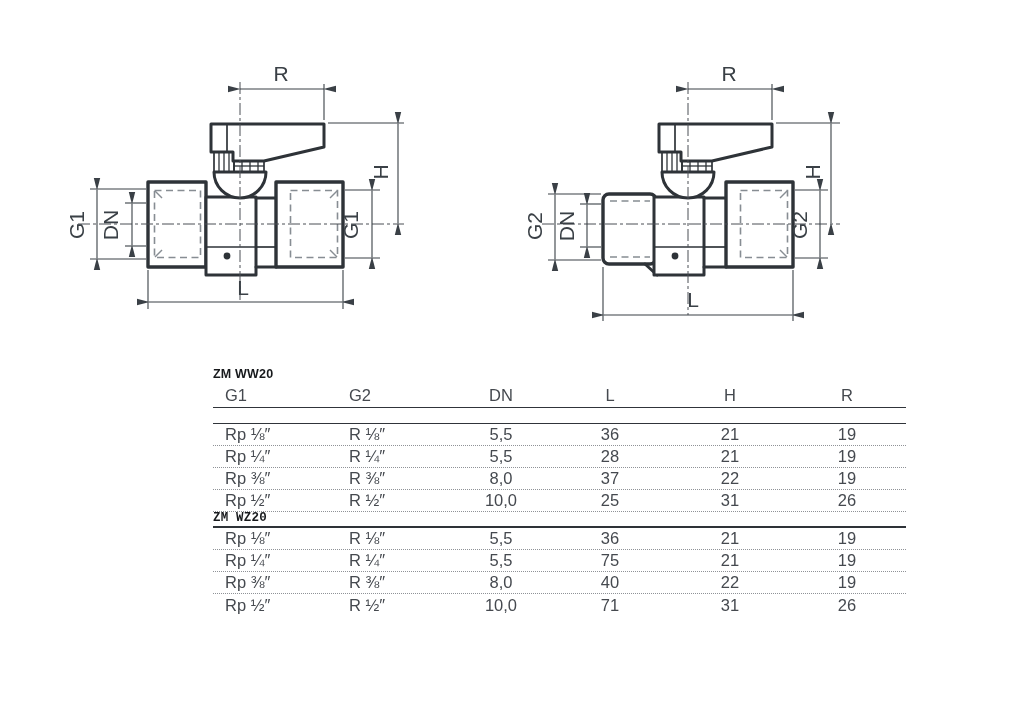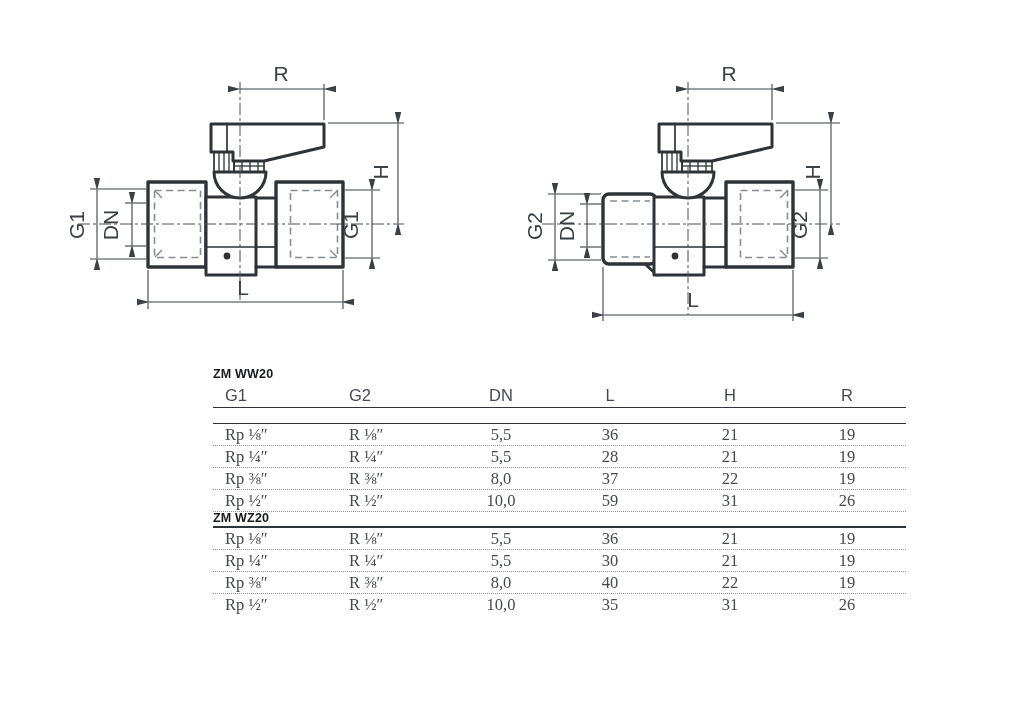--- a/index.html
+++ b/index.html
@@ -22,25 +22,25 @@
   .dim { stroke:#3a4046; fill:none; stroke-width:1.1; marker-start:url(#ar); marker-end:url(#ar); }
   .lbl { font-size:21px; fill:#3a4046; }
 
   
   .dtable { position:absolute; left:197px; top:362px; width:693px; color:#45494f;margin-left:16px; }
   .dtable * { box-sizing:border-box; }
   .sec-title {
     height:22px; display:flex; align-items:flex-end; padding-bottom:3px;
     font-weight:700; font-size:12.5px; color:#17191c; letter-spacing:.2px;
   }
-  .sec-title.second { height:16px; padding-bottom:1px; border-bottom:2px solid #2e3338; }
+  .sec-title.second { height:16px; padding-bottom:1px; border-bottom:2px solid #2e3338;font-family:Liberation Mono, monospace; }
   .t-row { display:grid; grid-template-columns:126px 115px 94px 124px 116px 118px; font-size:16.5px; }
   .t-head { height:24px; border-bottom:1.6px solid #30343a; }
   .t-gap  { height:16px; border-bottom:1.6px solid #30343a; }
-  .t-data { height:22px; border-bottom:1.5px dotted #8f9297;font-family:Liberation Serif, serif; }
+  .t-data { height:22px; border-bottom:1.5px dotted #8f9297; }
   .t-data.last { border-bottom:none; }
   .cell { display:flex; align-items:center; overflow:hidden; }
   .t-head .cell { align-items:flex-end; padding-bottom:2px; }
   .cl  { justify-content:flex-start; padding-left:12px; }
   .cl2 { padding-left:10px; }
   .cc  { justify-content:center; }
 </style>
 </head>
 <body>
 
@@ -260,54 +260,54 @@
       <div class="cell cl cl2">R ⅜″</div>
       <div class="cell cc">8,0</div>
       <div class="cell cc">37</div>
       <div class="cell cc">22</div>
       <div class="cell cc">19</div>
     </div>
     <div class="t-row t-data">
       <div class="cell cl">Rp ½″</div>
       <div class="cell cl cl2">R ½″</div>
       <div class="cell cc">10,0</div>
-      <div class="cell cc">59</div>
+      <div class="cell cc">25</div>
       <div class="cell cc">31</div>
       <div class="cell cc">26</div>
     </div>
 
     <div class="sec-title second">ZM WZ20</div>
 
     <div class="t-row t-data">
       <div class="cell cl">Rp ⅛″</div>
       <div class="cell cl cl2">R ⅛″</div>
       <div class="cell cc">5,5</div>
       <div class="cell cc">36</div>
       <div class="cell cc">21</div>
       <div class="cell cc">19</div>
     </div>
     <div class="t-row t-data">
       <div class="cell cl">Rp ¼″</div>
       <div class="cell cl cl2">R ¼″</div>
       <div class="cell cc">5,5</div>
-      <div class="cell cc">30</div>
+      <div class="cell cc">75</div>
       <div class="cell cc">21</div>
       <div class="cell cc">19</div>
     </div>
     <div class="t-row t-data">
       <div class="cell cl">Rp ⅜″</div>
       <div class="cell cl cl2">R ⅜″</div>
       <div class="cell cc">8,0</div>
       <div class="cell cc">40</div>
       <div class="cell cc">22</div>
       <div class="cell cc">19</div>
     </div>
     <div class="t-row t-data last">
       <div class="cell cl">Rp ½″</div>
       <div class="cell cl cl2">R ½″</div>
       <div class="cell cc">10,0</div>
-      <div class="cell cc">35</div>
+      <div class="cell cc">71</div>
       <div class="cell cc">31</div>
       <div class="cell cc">26</div>
     </div>
 
   </div>
 </div>
 
 </body></html>

